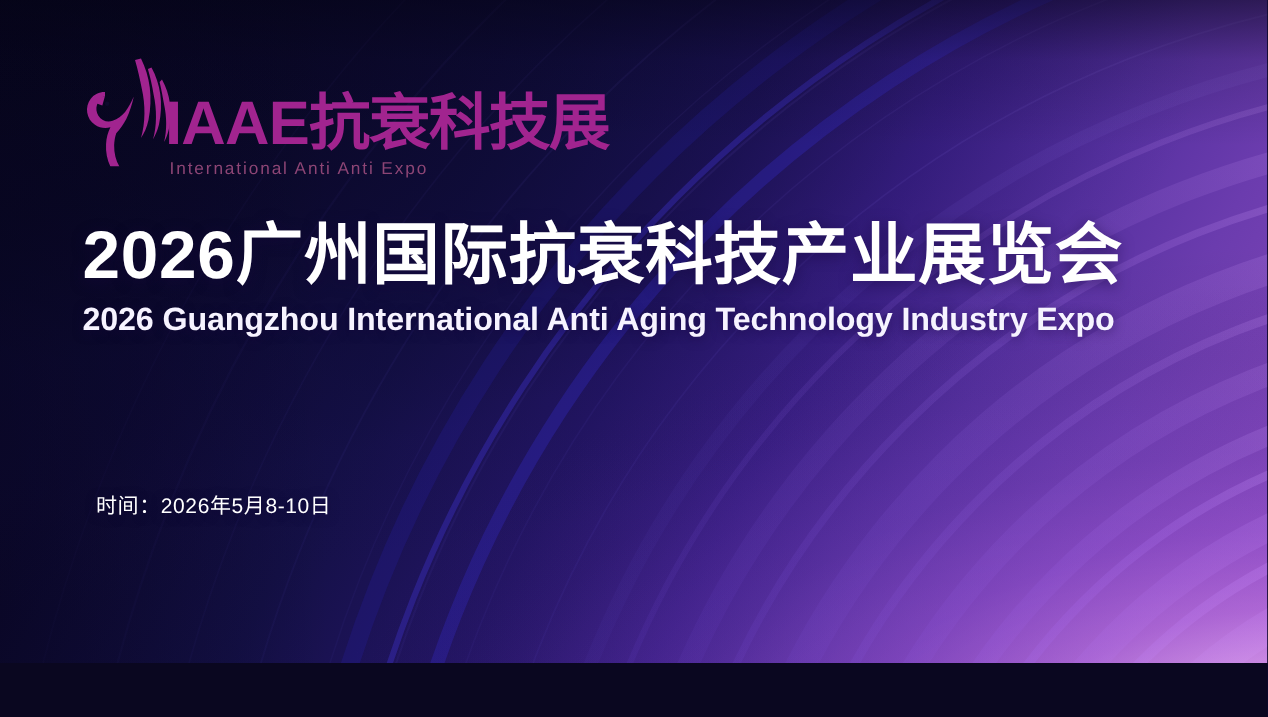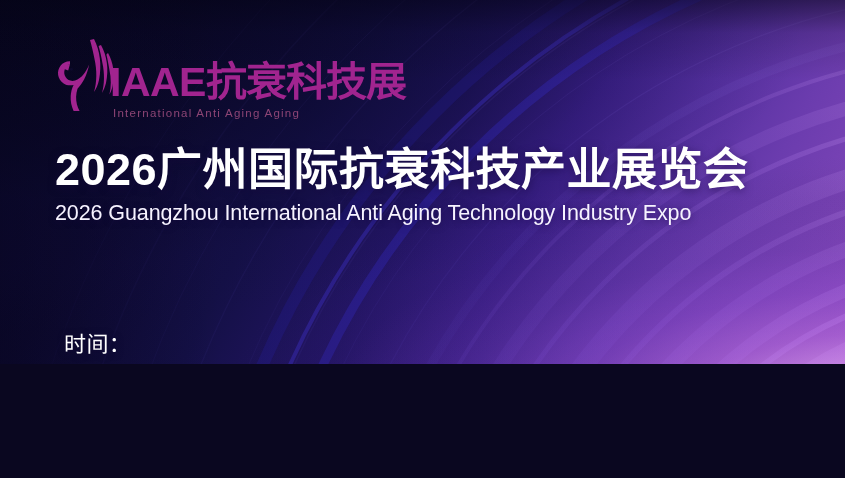--- a/index.html
+++ b/index.html
@@ -9,21 +9,21 @@
     background: #0a0720;
   }
   body {
     font-family: "Liberation Sans", "DejaVu Sans", sans-serif;
   }
 
   
   #banner {
     position: relative;
     width: 845px;
-    height: 364px;
+    height: 442px;
     overflow: hidden;
     background: #0c0930;
     user-select: none;
   }
 
   
   .bg-layer {
     position: absolute;
     inset: 0;
     pointer-events: none;
@@ -150,37 +150,37 @@
     font-weight: 700;
     line-height: 1.08;
     letter-spacing: 0.5px;
     color: #ffffff;
     white-space: nowrap;
     text-shadow: 0 2px 9px rgba(22,8,60,0.55);
   }
   #headline-en {
     margin-top: 7px;
     font-size: 21.5px;
-    font-weight: 400;
+    font-weight: 700;
     letter-spacing: -0.1px;
     line-height: 1.1;
     color: #f6f3ff;
     white-space: nowrap;
     text-shadow: 0 1px 7px rgba(22,8,60,0.55);
   }
 
   
   #info-line {
     position: absolute;
     left: 64px;
     top: 326px;
     display: flex;
     align-items: baseline;
     white-space: nowrap;
-    font-size: 22px;
+    font-size: 14px;
     font-weight: 400;
     letter-spacing: 0.4px;
     color: #ffffff;
     text-shadow: 0 1px 7px rgba(18,6,52,0.6);
   }
   #info-line .info-group { display: inline-flex; align-items: baseline; }
   #info-line .info-label { }
   #info-line .info-value { }
   #info-line .info-gap { display: inline-block; width: 22px; }
 </style>
@@ -295,32 +295,33 @@
                    Z"></path>
 
           <path d="M16 31 L6.4 34.5 L14.2 37.4 Z"></path>
 
           <circle cx="17.4" cy="36.2" r="1.5" fill="#0d0a2c"></circle>
         </g>
       </svg>
 
       <div id="logo-text-block">
         <div id="logo-wordmark"><span>IAAE</span><span class="cjk">抗衰科技展</span></div>
-        <div id="logo-tagline">International Anti Aging Aging</div>
+        <div id="logo-tagline">International Anti Anti Expo</div>
       </div>
     </div>
 
     <div id="headline-block">
       <div id="headline-cn">2026广州国际抗衰科技产业展览会</div>
       <div id="headline-en">2026 Guangzhou International Anti Aging Technology Industry Expo</div>
     </div>
 
     <div id="info-line">
       <span class="info-group">
         <span class="info-label">时间：</span>
+        <span class="info-value">2026年5月8-10日</span>
       </span>
       <span class="info-gap"></span>
       <span class="info-group">
       </span>
     </div>
 
   </div>
 </div>
 
 </body></html>

